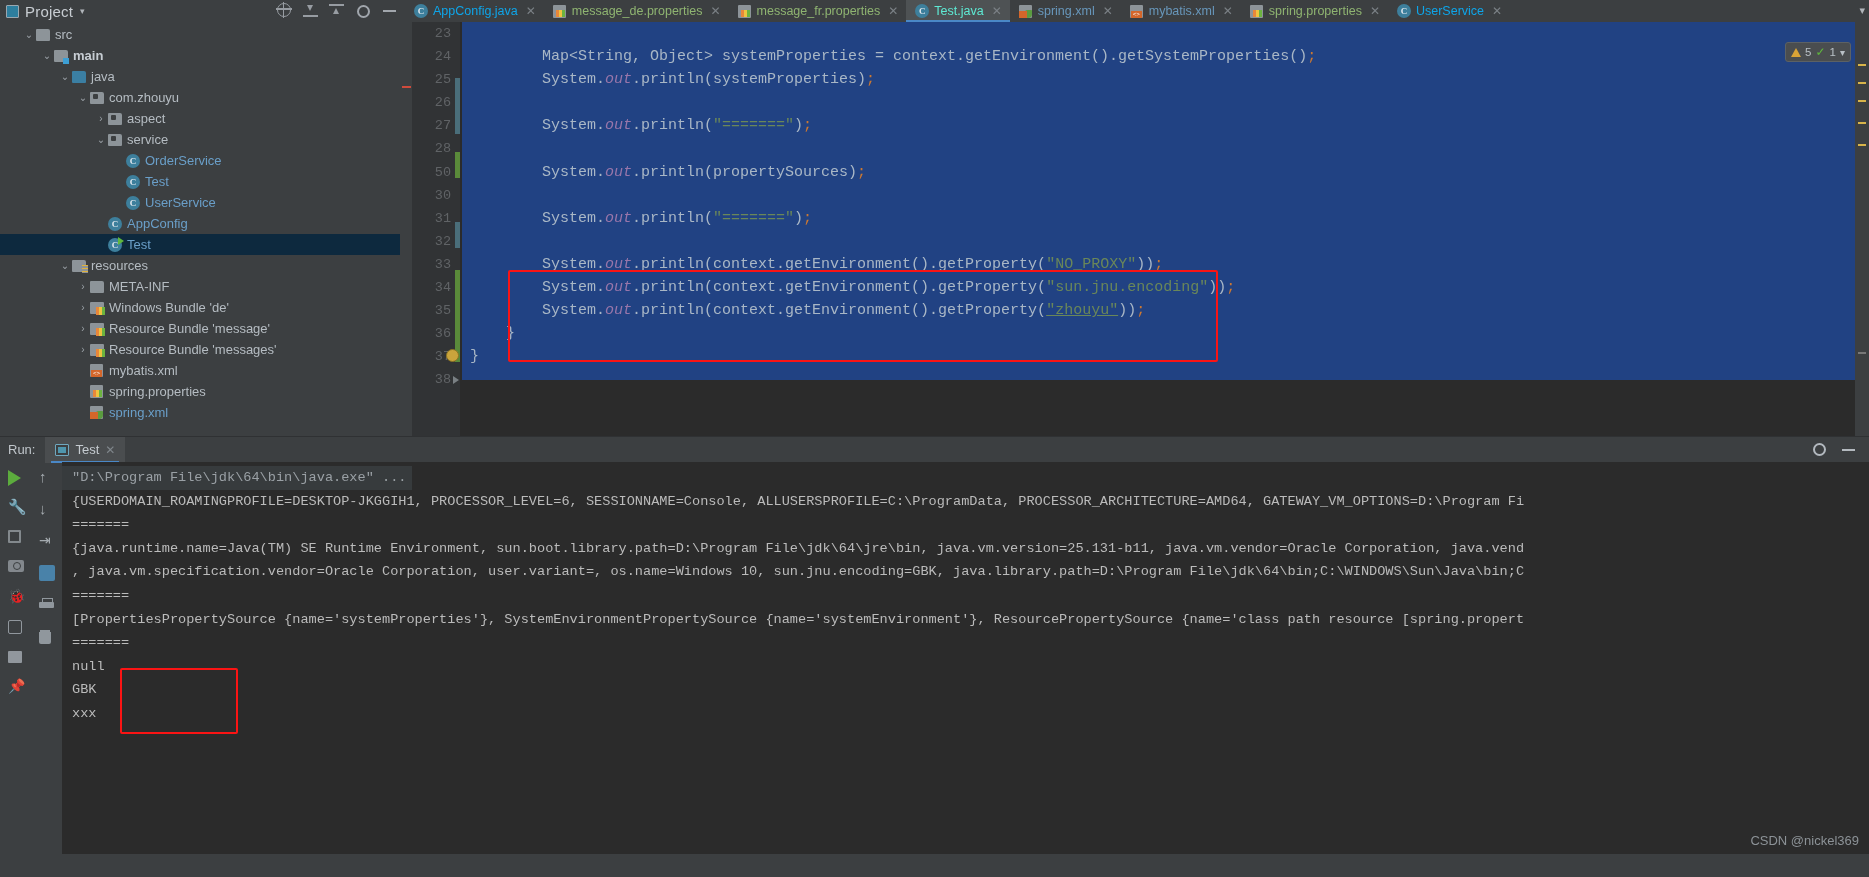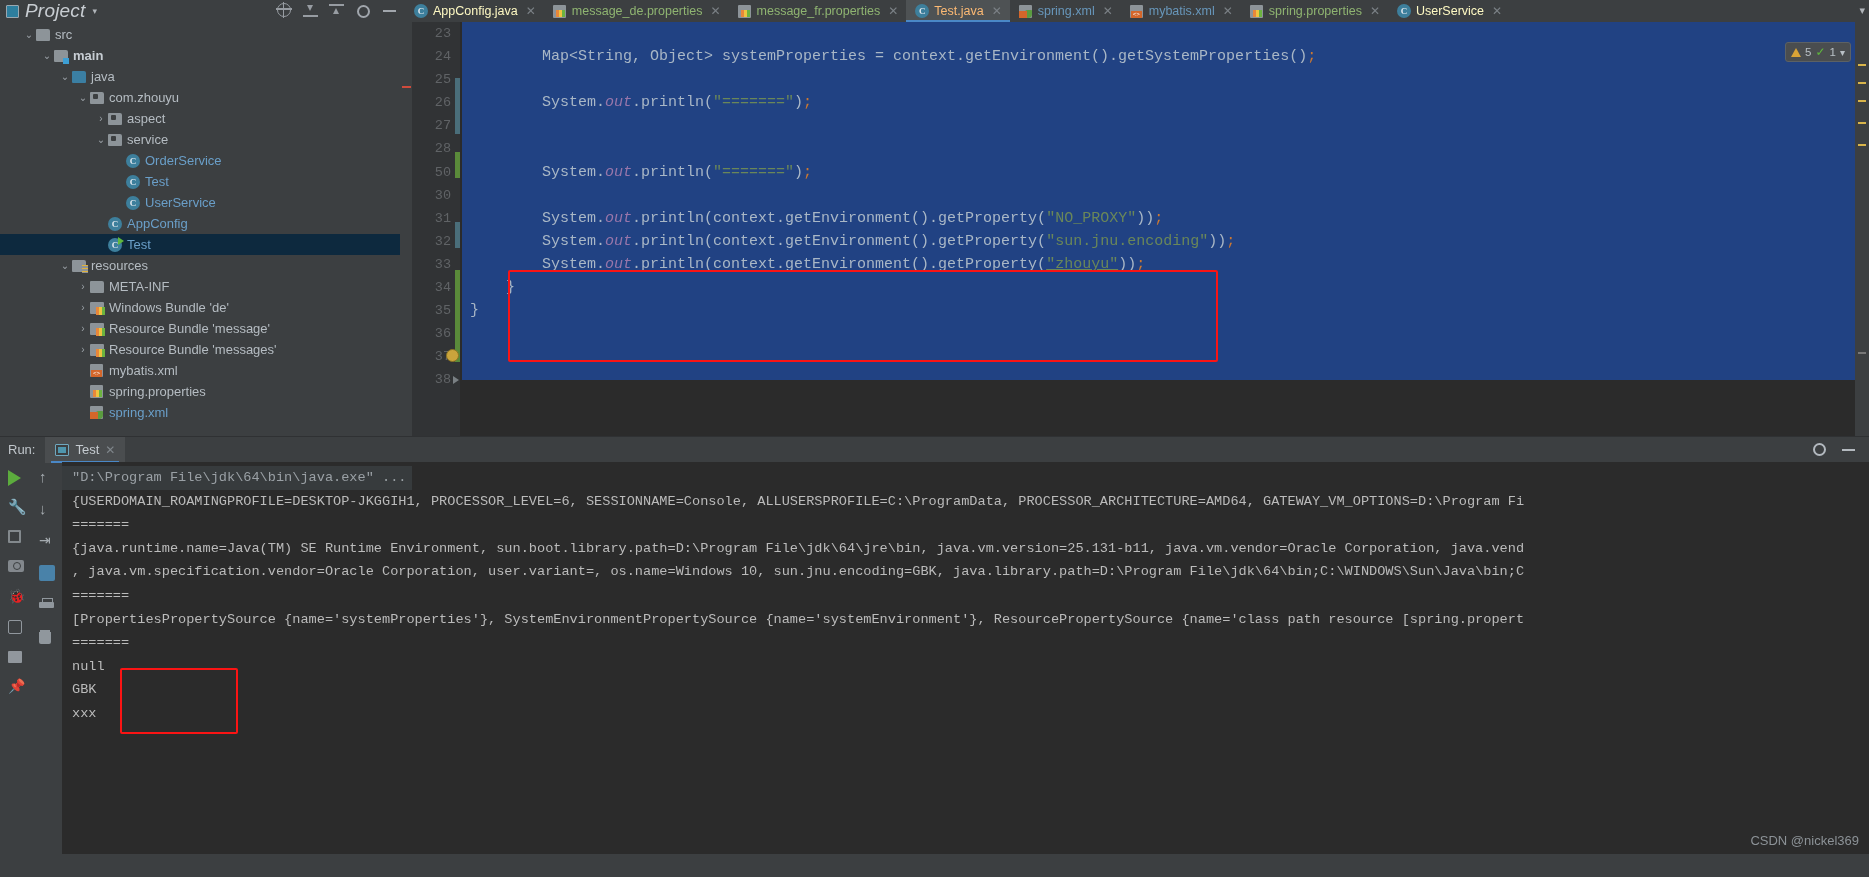--- a/index.html
+++ b/index.html
@@ -28,21 +28,21 @@
   }
   .proj-header .pw-icon {
     width: 13px; height: 13px;
     border: 1px solid #9aa7b0;
     background: #2d7e9e;
     border-radius: 1px;
     margin-right: 6px;
     flex: 0 0 auto;
   }
   .proj-header .pw-title {
-    font-size: 19px; color: #c8cdd2; letter-spacing: .2px; font-style: italic;
+    font-size: 15px; color: #c8cdd2; letter-spacing: .2px;
   }
   .proj-header .pw-caret {
     margin-left: 7px; font-size: 9px; color: #b0b5ba;
   }
   .proj-header .pw-actions {
     margin-left: auto; display: flex; align-items: center; gap: 10px;
     padding-right: 8px;
   }
   .pw-actions .act { width: 16px; height: 16px; position: relative; opacity: .85; }
   .ic-locate { border: 1.6px solid #a7adb3; border-radius: 50%; width: 14px; height: 14px; }
@@ -76,24 +76,24 @@
     font-size: 12.5px; white-space: nowrap;
     border-right: 0px; position: relative;
     color: #8fb471;
   }
   .tab.active { background: #4e5254; }
   .tab.active::after {
     content:''; position:absolute; left:0; right:0; bottom:0; height:2px; background:#4a88c7;
   }
   .tab .tlabel { font-size: 12.5px; }
   .tab .tclose { color: #7b8186; font-size: 12px; margin-left: 3px; }
-  .tab.java .tlabel { color: #fef9c3; }
+  .tab.java .tlabel { color: #0ea5e9; }
   .tab.xml .tlabel { color: #6897bb; }
   .tab.props .tlabel { color: #8fb471; }
-  .tab.active .tlabel { color: #fdba74; }
+  .tab.active .tlabel { color: #5eead4; }
   .tabs-overflow {
     position:absolute; right: 4px; top: 4px; font-size: 11px; color: #b0b5ba;
   }
 
   
   .ficon { width: 14px; height: 14px; position: relative; flex: 0 0 auto; }
   .ic-class {
     width: 14px; height: 14px; border-radius: 50%;
     background: #3d7f9c; color: #dfe7ee; font-size: 9px;
     display:flex; align-items:center; justify-content:center;
@@ -557,23 +557,25 @@
           <div class="gmark" style="top: 248px; height: 92px; background: rgb(90, 138, 58);"></div>
           <div class="run-gutter-icon" style="top: 327px; right: 1px;"></div>
           <div class="fold-arrow" style="top: 354px; left: 41px;"></div>
         </div>
 
       <div class="code-area" id="code-area">
         <div class="sel-block" style="top:0px;height:358px;left:2px;"></div>
         <div id="code-lines" style="position:relative">
             <div class="code-line">&nbsp;</div>
             <div class="code-line"><span class="n">        Map&lt;String, Object&gt; systemProperties = context.getEnvironment().getSystemProperties()</span><span class="semi">;</span></div>
+            <div class="code-line"><span class="n">        System.</span><span class="f">out</span><span class="n">.println(systemProperties)</span><span class="semi">;</span></div>
             <div class="code-line">&nbsp;</div>
             <div class="code-line"><span class="n">        System.</span><span class="f">out</span><span class="n">.println(</span><span class="s">"======="</span><span class="n">)</span><span class="semi">;</span></div>
             <div class="code-line">&nbsp;</div>
+            <div class="code-line"><span class="n">        System.</span><span class="f">out</span><span class="n">.println(propertySources)</span><span class="semi">;</span></div>
             <div class="code-line">&nbsp;</div>
             <div class="code-line"><span class="n">        System.</span><span class="f">out</span><span class="n">.println(</span><span class="s">"======="</span><span class="n">)</span><span class="semi">;</span></div>
             <div class="code-line">&nbsp;</div>
             <div class="code-line"><span class="n">        System.</span><span class="f">out</span><span class="n">.println(context.getEnvironment().getProperty(</span><span class="s">"NO_PROXY"</span><span class="n">))</span><span class="semi">;</span></div>
             <div class="code-line"><span class="n">        System.</span><span class="f">out</span><span class="n">.println(context.getEnvironment().getProperty(</span><span class="s">"sun.jnu.encoding"</span><span class="n">))</span><span class="semi">;</span></div>
             <div class="code-line"><span class="n">        System.</span><span class="f">out</span><span class="n">.println(context.getEnvironment().getProperty(</span><span class="s u">"zhouyu"</span><span class="n">))</span><span class="semi">;</span></div>
             <div class="code-line"><span class="n">    }</span></div>
             <div class="code-line"><span class="n">}</span></div>
           </div>
         <div class="redbox" style="left:48px; top:248px; width:710px; height:92px;"></div>

